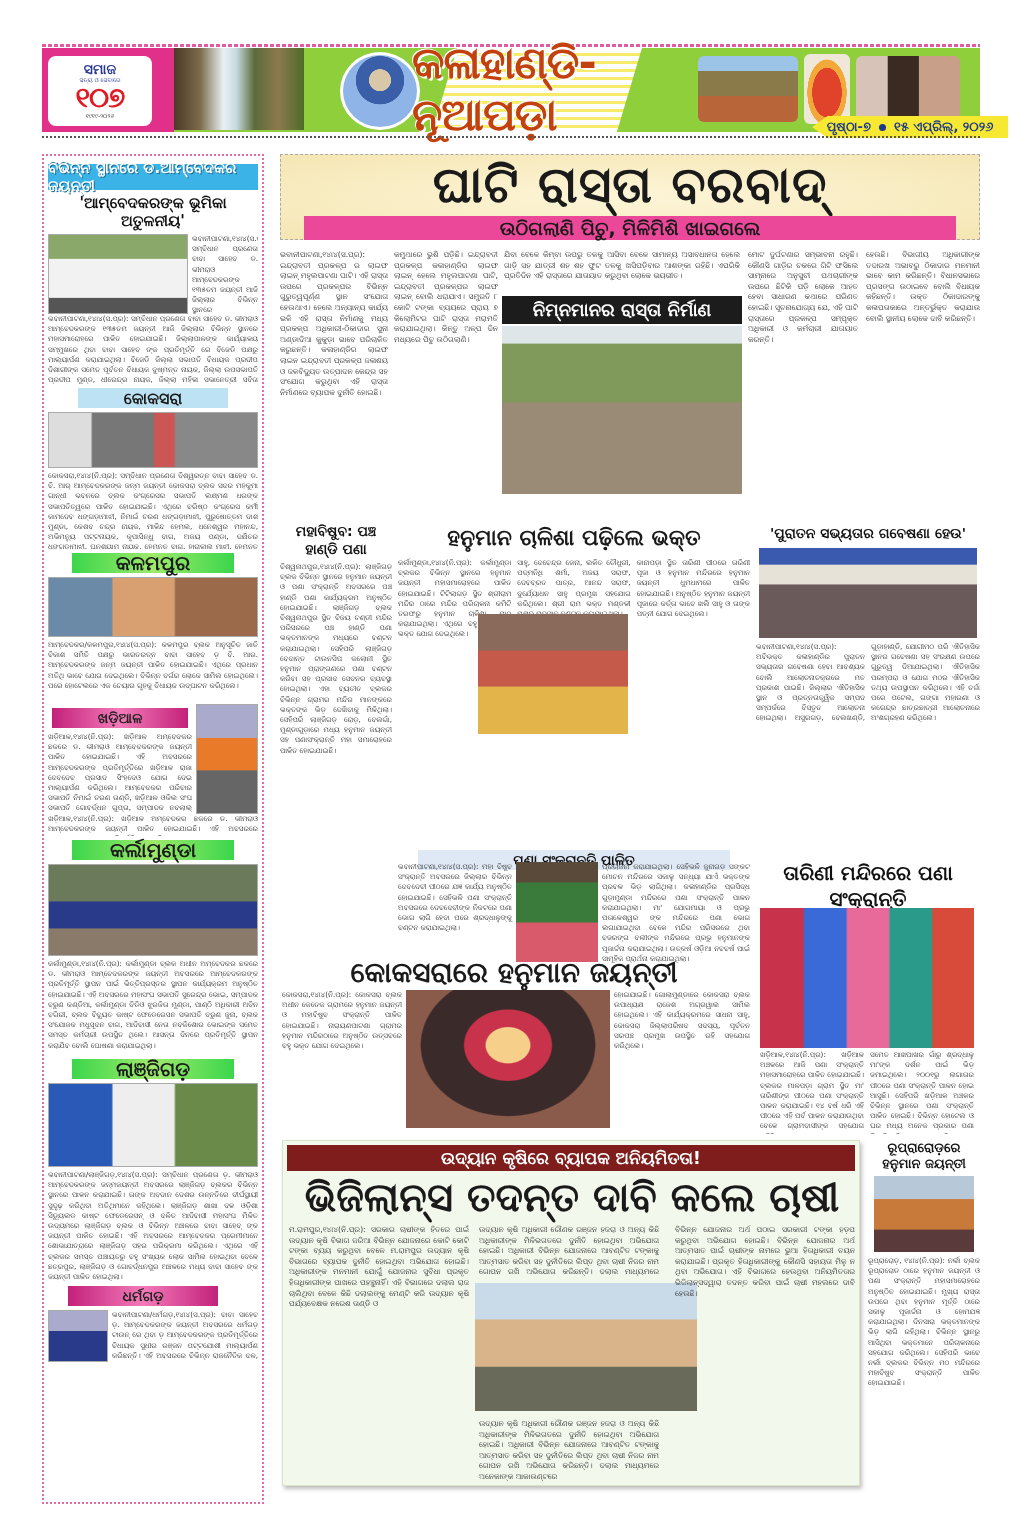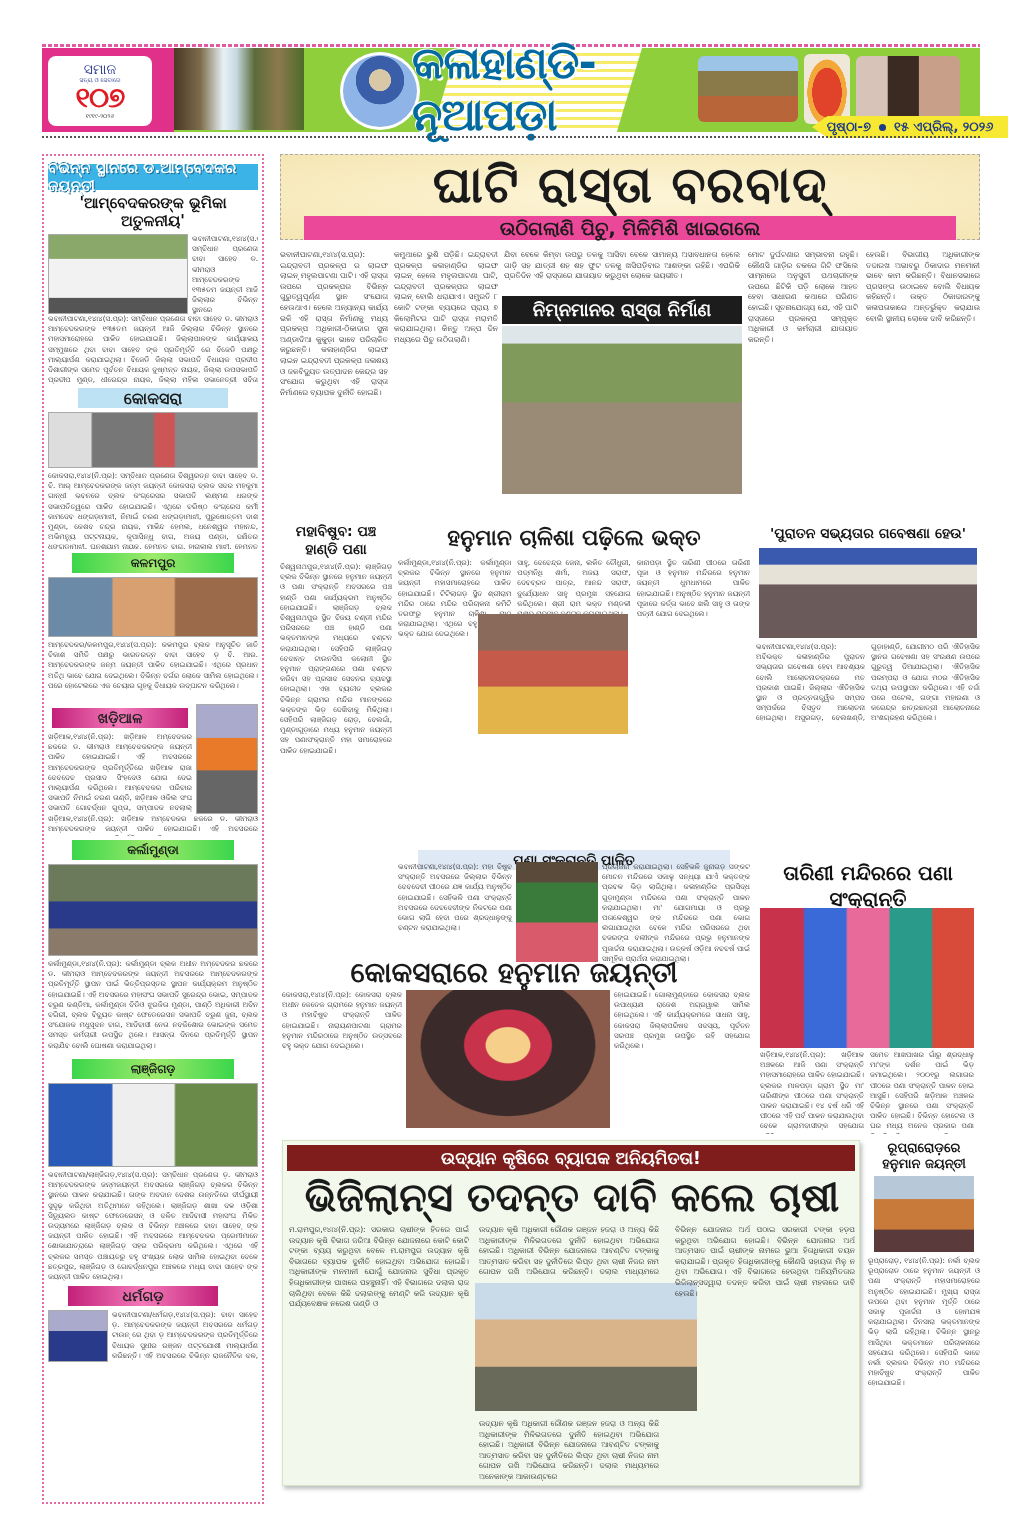--- a/index.html
+++ b/index.html
@@ -7,33 +7,33 @@
   body { font-family: "DejaVu Sans", sans-serif; color: #222; position: relative; }
 
   
   .mast { position: absolute; left: 42px; top: 44px; width: 938px; height: 88px; }
   .mast .wavy { position: absolute; left: 0; top: 0; width: 100%; height: 3px;
     background: repeating-linear-gradient(90deg, #e05aa8 0 4px, transparent 4px 6px); }
   .mast .band { position: absolute; left: 0; top: 4px; width: 100%; height: 84px; background: #8fcf3c; }
   .mast .logo-box { position: absolute; left: 0; top: 4px; width: 132px; height: 84px; background: #e0308a; }
   .mast .logo-inner { position: absolute; left: 6px; top: 8px; width: 104px; height: 70px; background: #fff; border-radius: 8px;
     display: flex; flex-direction: column; align-items: center; justify-content: center; }
-  .logo-top { font-size: 14px; color: #2b3a8f; font-weight: normal; line-height: 14px; }
+  .logo-top { font-size: 14px; color: #2b3a8f; font-weight: bold; line-height: 14px; }
   .logo-sub { font-size: 6px; color: #2b3a8f; line-height: 8px; }
   .logo-num { font-size: 28px; font-weight: bold; color: #e01b24; line-height: 28px; letter-spacing: -1px; }
   .logo-years { font-size: 6px; color: #222; line-height: 8px; }
   .mast .photo { position: absolute; border-radius: 6px; overflow: hidden; }
   .ph-waterfall { left: 132px; top: 4px; width: 130px; height: 82px;
     background: linear-gradient(90deg, #4b3a26 0%, #7b6a4a 20%, #e7f1f5 38%, #c6d9e0 48%, #5b6b3a 62%, #8c7a4d 80%, #4e6b2a 100%); border-radius: 0 !important; }
   .ph-temple { left: 298px; top: 8px; width: 80px; height: 78px; border-radius: 50% !important; border: 3px solid #fff;
     background: radial-gradient(circle at 50% 35%, #d9c8a7 0 18%, #3a5ea8 19% 40%, #8fb4e8 41% 100%); }
   .yellow-stripes { position: absolute; left: 390px; top: 4px; width: 210px; height: 84px;
     background: repeating-linear-gradient(180deg, #fff 0 5px, #f6ec6a 5px 8px); clip-path: polygon(12% 0, 100% 0, 88% 100%, 0 100%); }
   .mast-title { position: absolute; left: 370px; top: 10px; width: 280px; height: 70px; display: flex; align-items: center; justify-content: center;
-    font-size: 44px; font-weight: bold; color: #0369a1; letter-spacing: -1px; text-shadow: 2px 2px 0 #fff, -1px -1px 0 #fff; }
+    font-size: 44px; font-weight: bold; color: #c2410c; letter-spacing: -1px; text-shadow: 2px 2px 0 #fff, -1px -1px 0 #fff; }
   .ph-hill { left: 656px; top: 12px; width: 100px; height: 66px;
     background: linear-gradient(180deg, #9cc4e6 0 22%, #8a7a4a 23% 60%, #b9653a 61% 100%); }
   .ph-goddess { left: 762px; top: 10px; width: 46px; height: 70px;
     background: radial-gradient(ellipse at 50% 55%, #e0422a 0 45%, #f3a93a 46% 60%, #efe7d8 61%); }
   .ph-tribal { left: 814px; top: 12px; width: 104px; height: 66px;
     background: linear-gradient(90deg, #d8c3b8 0 30%, #3a2a22 31% 60%, #c8a08a 61% 100%); }
   .date-tag { position: absolute; left: 770px; top: 72px; width: 196px; height: 22px; background: #f7e832;
     clip-path: polygon(8% 0, 100% 0, 100% 100%, 8% 100%, 0 50%); display: flex; align-items: center; justify-content: center; gap: 8px;
     font-size: 13px; color: #1b3a8a; font-weight: bold; }
   .date-dot { width: 7px; height: 7px; background: #1b3a8a; border-radius: 50%; display: inline-block; }
@@ -41,21 +41,21 @@
     background: repeating-linear-gradient(90deg, #555 0 2px, transparent 2px 4px); }
 
   
   .col-left { position: absolute; left: 42px; top: 154px; width: 222px; height: 1350px;
     border: 2px dotted #e46aa6; padding: 4px; overflow: hidden; }
   .text { font-size: 7.6px; line-height: 10.6px; color: #333; text-align: justify; }
   .text.small { font-size: 7.2px; line-height: 10.2px; }
   .sec-banner { height: 26px; display: flex; align-items: center; justify-content: center; font-weight: bold; color: #1a1a1a; margin: 4px 0; }
   .sec-banner.blue { background: #3cb3e6; font-size: 15px; color: #fff; text-shadow: 1px 1px 0 #1a6c96; }
   .sec-banner.lightblue { background: #bde2f3; font-size: 16px; height: 20px; margin: 4px 30px; }
-  .sec-banner.green { background: linear-gradient(90deg, #3bd64b, #9eea6b, #3bd64b); font-size: 12px; height: 20px; margin: 4px 24px; }
+  .sec-banner.green { background: linear-gradient(90deg, #3bd64b, #9eea6b, #3bd64b); font-size: 20px; height: 20px; margin: 4px 24px; }
   .sec-banner.pink { background: linear-gradient(90deg, #c3217a, #f37ab8, #c3217a); font-size: 14px; height: 20px; margin: 4px 40px 4px 20px; color: #222; }
   .sub-heading { font-size: 15px; font-weight: bold; text-align: center; margin: 4px 0 4px; color: #111; }
   .pic { background: #888; border: 1px solid #aaa; }
   .row { display: flex; gap: 4px; }
 
   
   .lead { position: absolute; left: 280px; top: 154px; width: 700px; height: 356px; }
   .lead-head-box { position: absolute; left: 0; top: 0; width: 700px; height: 86px; background: radial-gradient(ellipse at center, #fdf5d8, #f5e6b3);
     border: 1px dashed #aaa; }
   .lead-title { position: absolute; left: 0; top: 2px; width: 700px; text-align: center; font-size: 50px; font-weight: bold; color: #1a1a1a; letter-spacing: 1px; line-height: 58px; }

